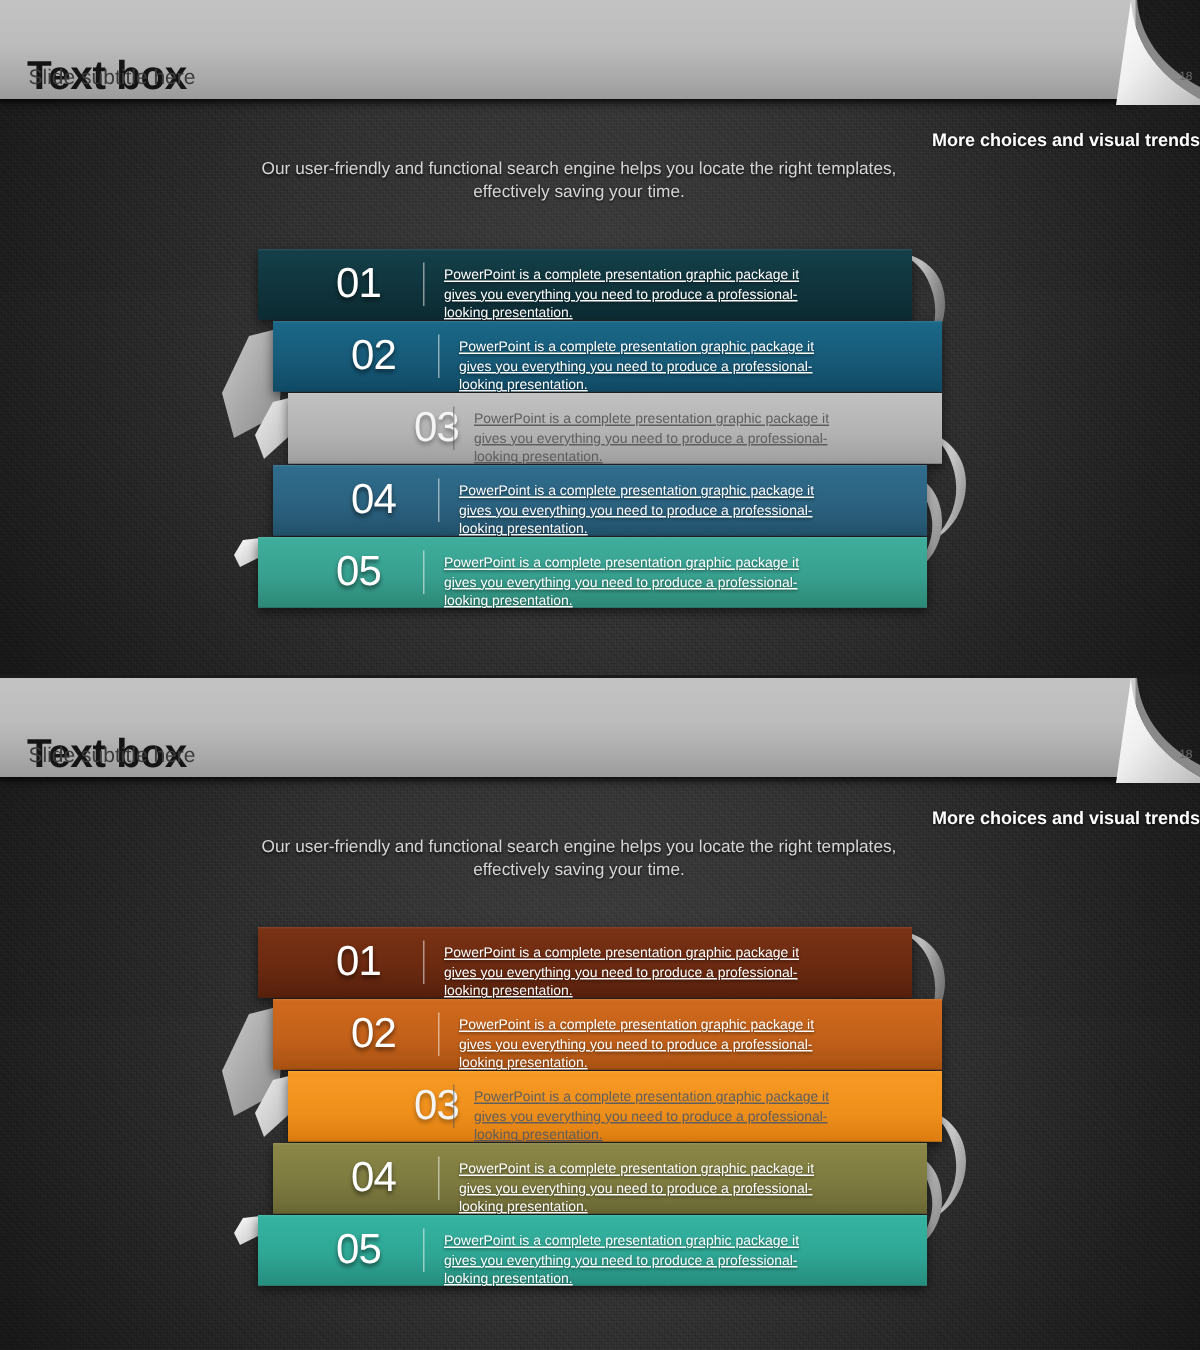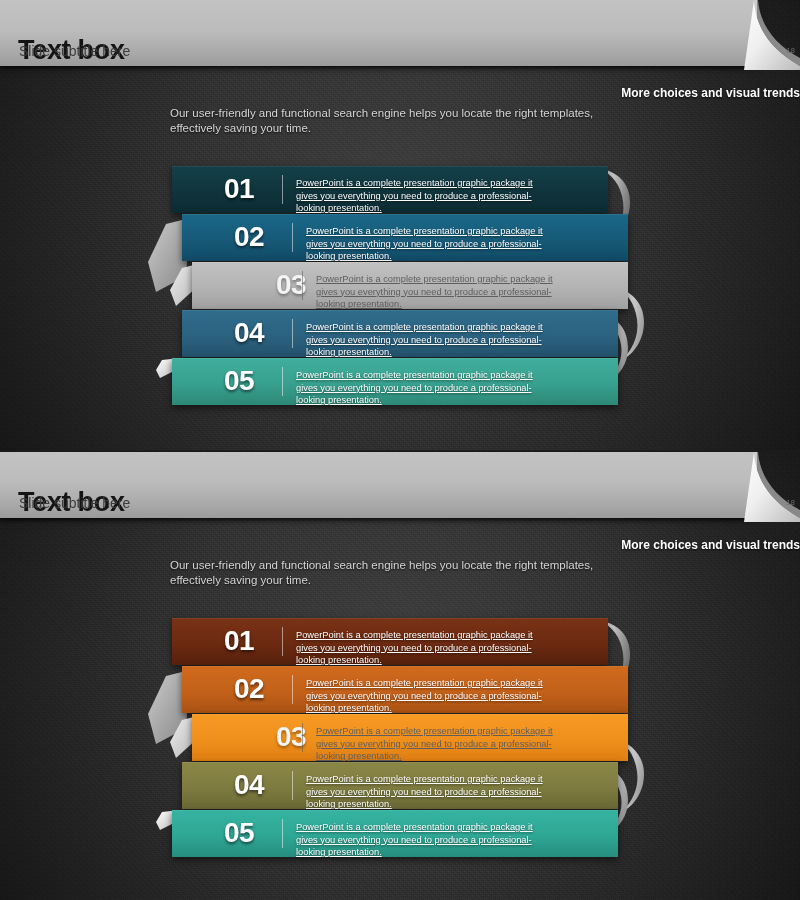--- a/index.html
+++ b/index.html
@@ -57,39 +57,39 @@
   }
 
   
   .content-title{
     position:absolute; left:0; right:0; top:86px;
     text-align:right; color:#ffffff;
     font-size:12px; font-weight:bold;
     text-shadow:0 1px 2px rgba(0,0,0,.8);
   }
   .content-sub{
-    position:absolute; left:170px; width:460px; top:106px;
-    color:#d6d6d6;
+    position:absolute; left:156px; width:460px; top:106px;
+    text-align:center; color:#d6d6d6;
     font-size:11.5px; line-height:15px;
     text-shadow:0 1px 2px rgba(0,0,0,.8);
   }
 
   
   .stack{ position:absolute; left:0; top:0; width:800px; height:450px; }
   .band{ position:absolute; height:47px; }
   .band .face{
     position:absolute; inset:0;
     box-shadow:0 3px 7px rgba(0,0,0,.55), inset 0 1px 0 rgba(255,255,255,.07);
     background-image:
       repeating-linear-gradient(0deg, rgba(255,255,255,.025) 0 1px, rgba(0,0,0,.025) 1px 2px),
       repeating-linear-gradient(90deg, rgba(255,255,255,.018) 0 1px, rgba(0,0,0,.018) 1px 2px);
   }
   .band .num{
     position:absolute; left:52px; top:7px;
-    font-size:28px; font-weight:bold; color:#ffffff;
+    font-size:28px; font-weight:normal; color:#ffffff;
     letter-spacing:-.5px;
     text-shadow:0 2px 3px rgba(0,0,0,.55);
     text-align:right;
   }
   .band .vline{
     position:absolute; left:110px; top:9px; width:1px; height:29px;
     background:rgba(255,255,255,.5);
   }
   .band .desc{
     position:absolute; left:124px; top:11px; right:70px;

